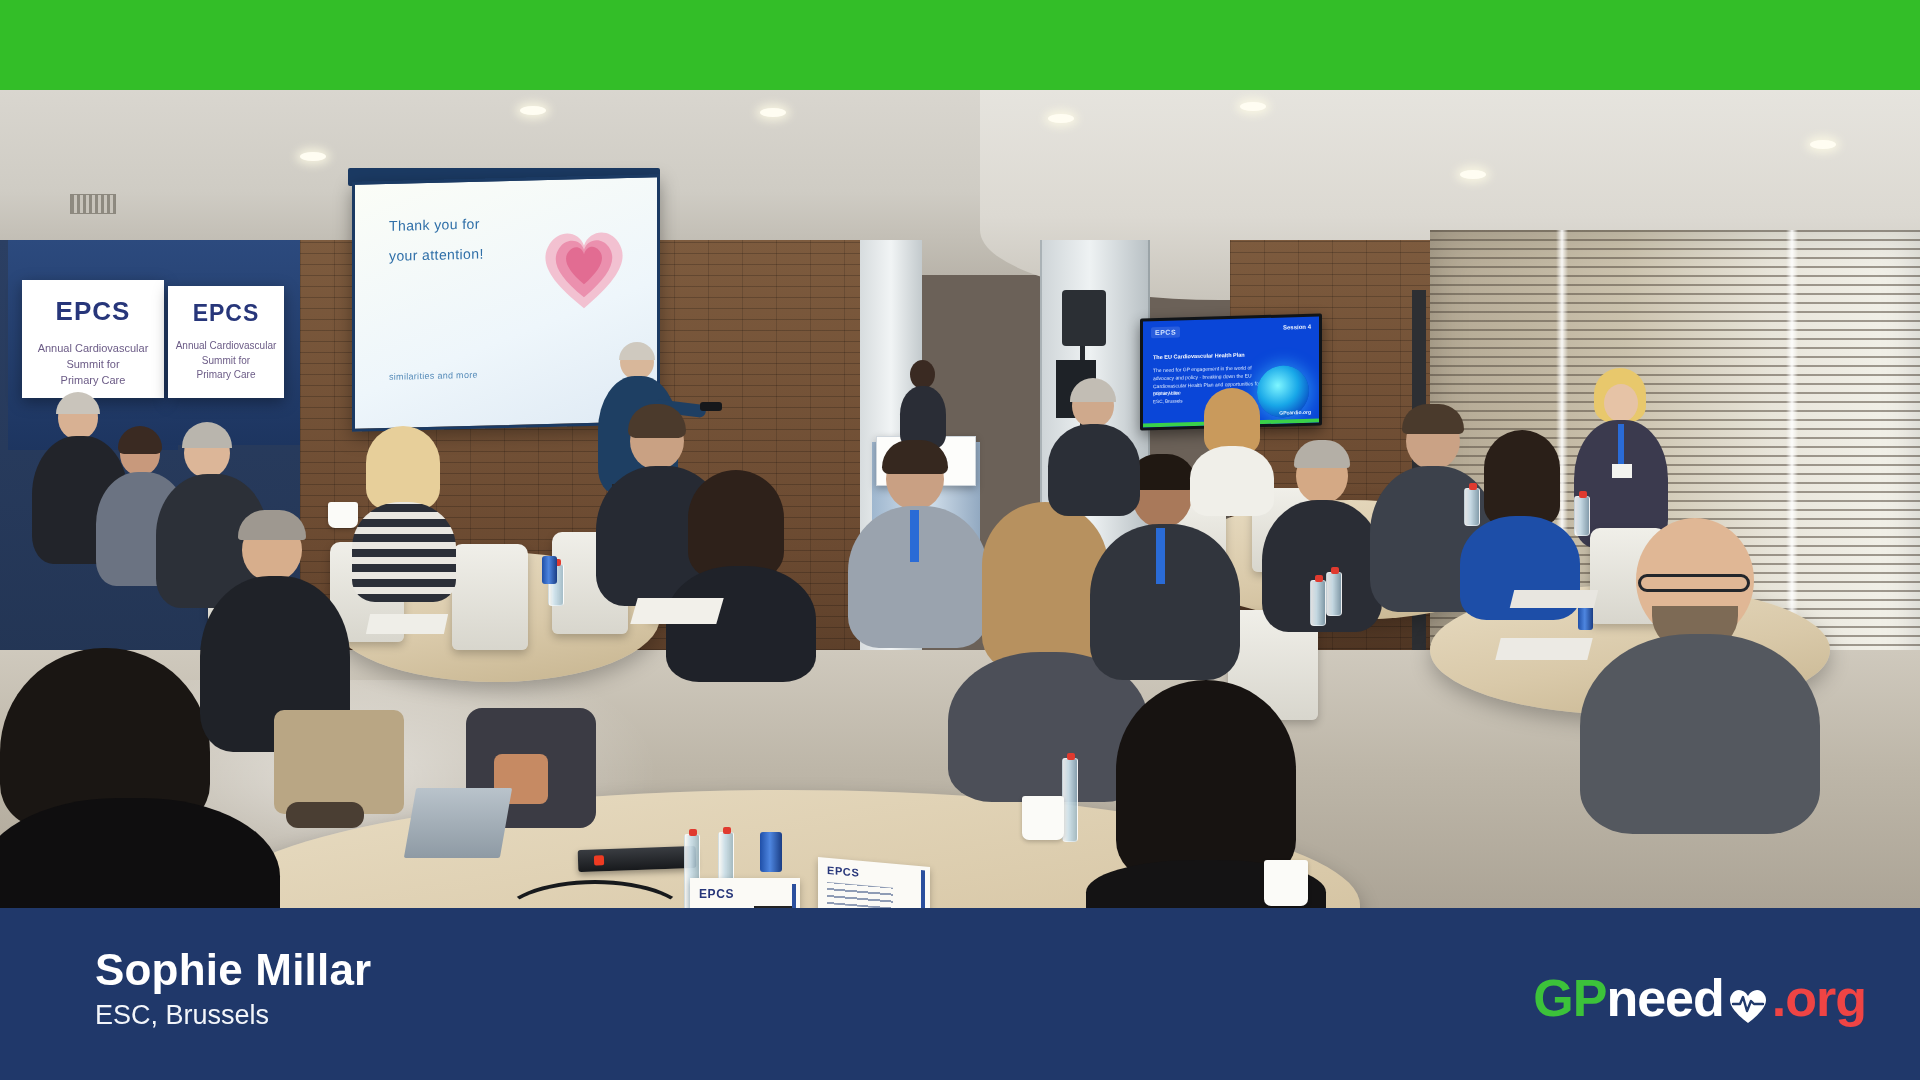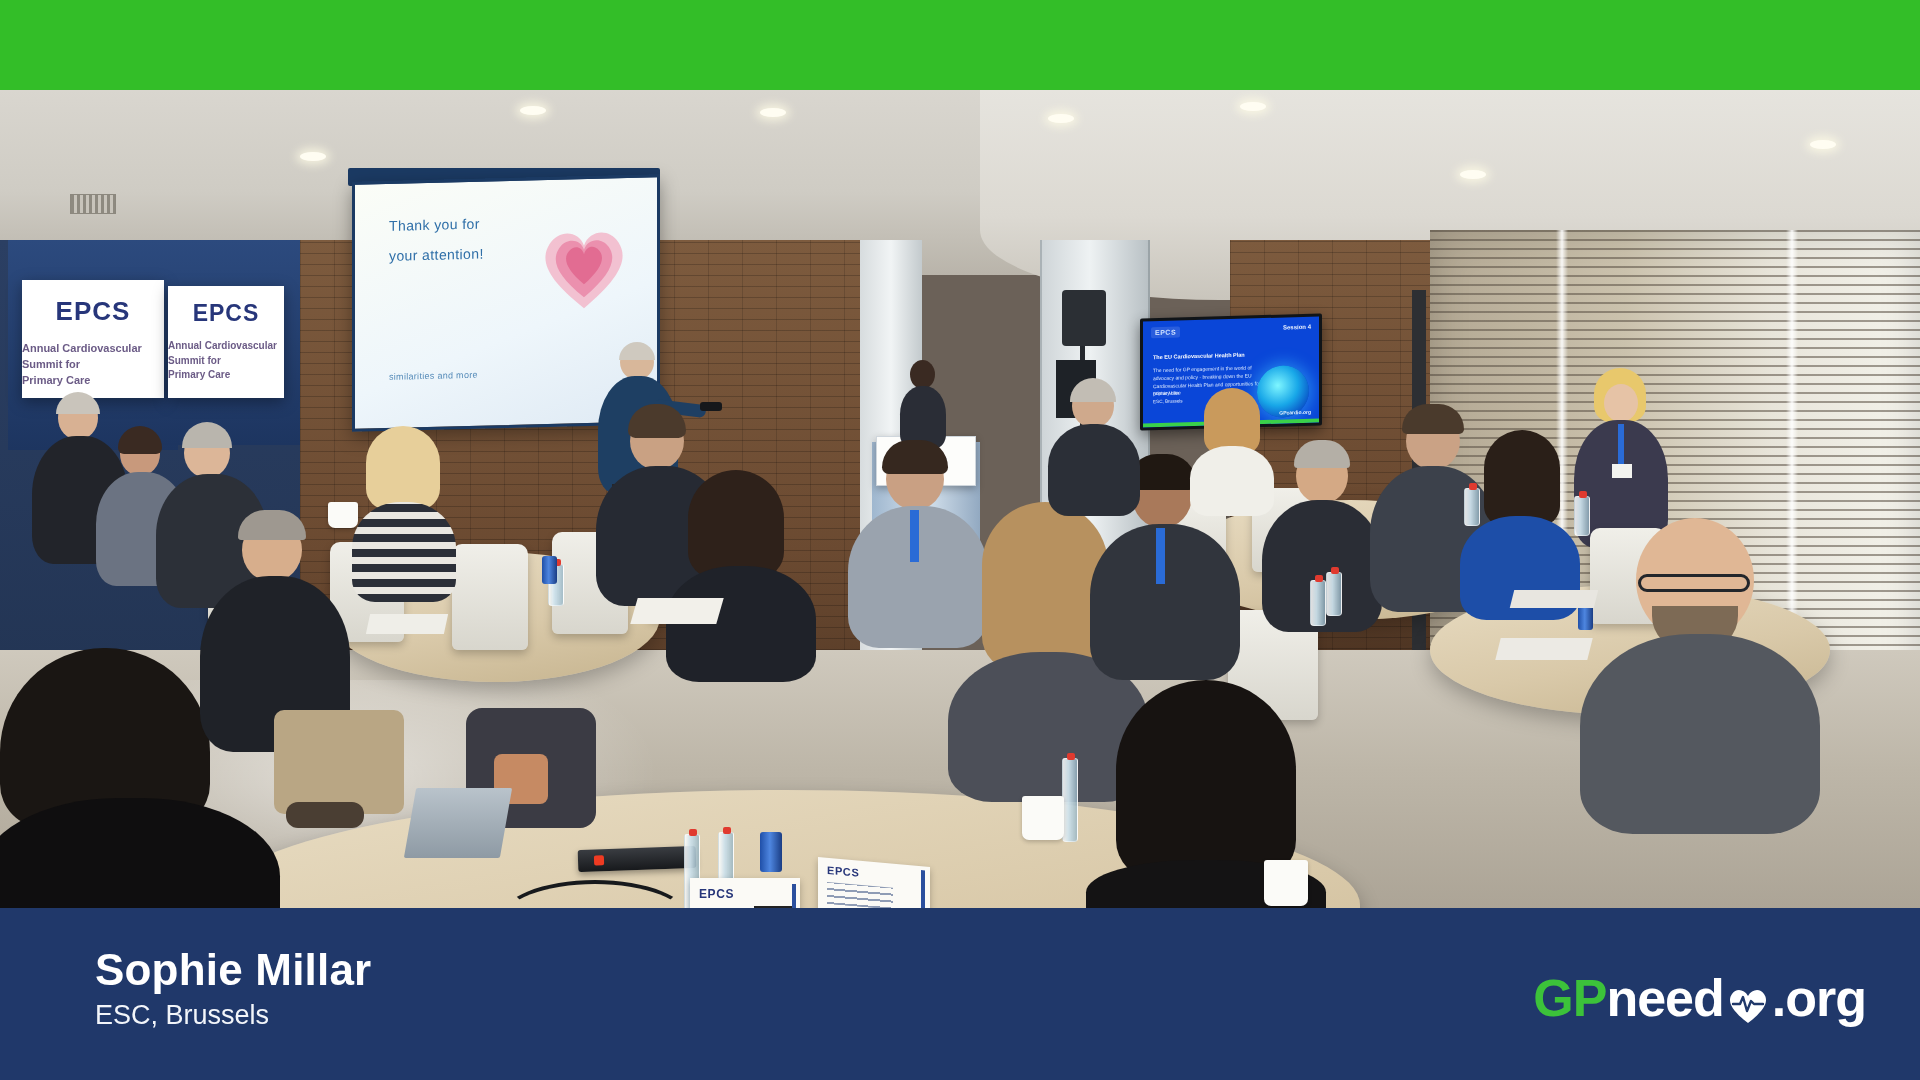--- a/index.html
+++ b/index.html
@@ -98,21 +98,21 @@
               transform:skewY(-1.5deg); }
 
   
   .rollup { position:absolute; background:#ffffff; box-shadow:0 4px 14px rgba(0,0,0,.35); }
   .rb1 { left:22px; top:190px; width:142px; height:118px; }
   .rb2 { left:168px; top:196px; width:116px; height:112px; }
   .rollup-wrap { position:absolute; top:150px; background:linear-gradient(#2c4a7e,#1d3560); }
   .rw1 { left:8px; width:170px; height:210px; }
   .rw2 { left:160px; width:140px; height:205px; }
   .rollup-logo { text-align:center; color:#27367a; font-weight:bold; letter-spacing:1px; }
-  .rollup-sub { color:#6b5b86; line-height:1.45; font-weight:bold; }
+  .rollup-sub { text-align:center; color:#6b5b86; line-height:1.45; font-weight:normal; }
 
   
   .podium { position:absolute; left:872px; top:352px; width:108px; height:130px;
             background:linear-gradient(90deg,#9fb7cf,#d6e3ee 50%,#92a9c1); }
   .podium-sign { position:absolute; left:876px; top:346px; width:100px; height:50px;
                  background:#fdfdfb; border:1px solid #cfd6dc; box-shadow:0 3px 8px rgba(0,0,0,.3);
                  display:flex; align-items:center; justify-content:center; }
   .podium-sign span { font-size:15px; font-weight:bold; color:#27367a; letter-spacing:1px; }
 
   
@@ -157,21 +157,21 @@
   .banner { position:absolute; left:0; top:908px; width:1920px; height:172px;
             background:#20386a; }
   .speaker-name { position:absolute; left:95px; top:945px; font-size:44px; font-weight:bold;
                   color:#ffffff; letter-spacing:.2px; }
   .speaker-affil { position:absolute; left:95px; top:1000px; font-size:27px; color:#f2f5fa; }
 
   .logo { position:absolute; right:54px; top:968px; display:flex; align-items:center;
           font-size:52px; font-weight:bold; letter-spacing:-1px; }
   .logo .gp   { color:#3cc23a; }
   .logo .card { color:#ffffff; }
-  .logo .org  { color:#ffffff; }
+  .logo .org  { color:#ef4444; }
   .logo .hrt  { position:relative; width:46px; height:46px; margin:0 1px; top:4px; }
 </style>
 </head>
 <body>
 
 <div id="stage">
 
   <div class="greenbar"></div>
 
   <div class="photo">

